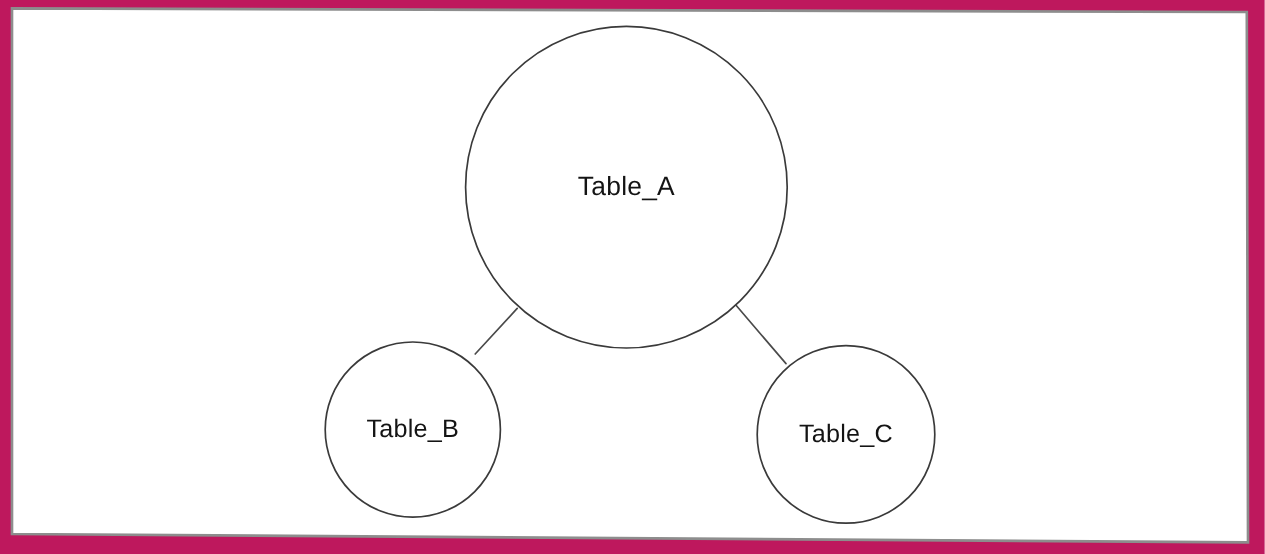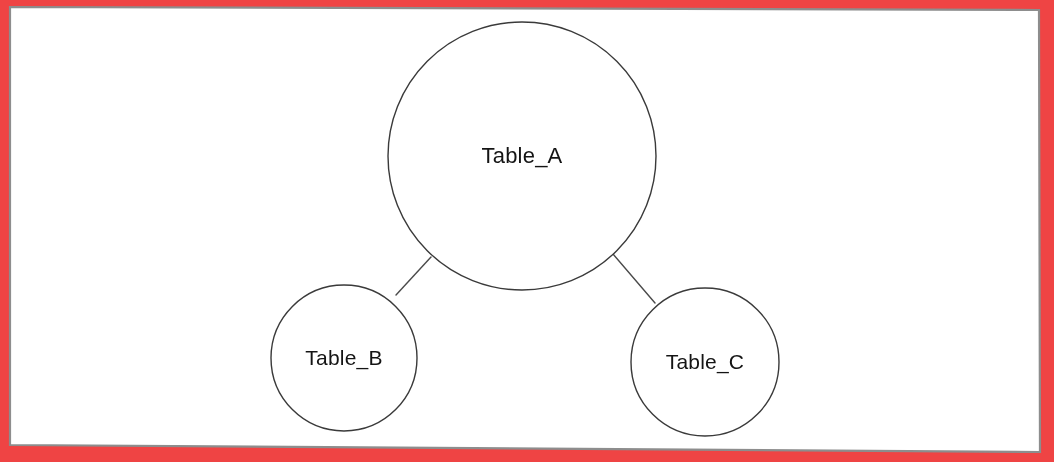--- a/index.html
+++ b/index.html
@@ -48,21 +48,21 @@
     text-anchor: middle;
     dominant-baseline: middle;
     letter-spacing: 0.2px;
   }
   .node-label-lg { font-size: 22px; }
   .node-label-sm { font-size: 21px; }
 </style>
 </head>
 <body>
 
-<div id="diagram-canvas" style="background: #ef4444;">
+<div id="diagram-canvas" style="background: #be185d;">
   <svg id="diagram-svg" viewBox="0 0 1054 462" xmlns="http://www.w3.org/2000/svg">
 
     <polygon class="frame-border" points="10,7 1039,10 1040,452 10,445" stroke="#8d8d8d"></polygon>
 
     <line class="edge-line" x1="431" y1="257" x2="396" y2="295" stroke="#4a4a4a"></line>
     <line class="edge-line" x1="613" y1="254" x2="655" y2="303" stroke="#4a4a4a"></line>
 
     <g>
       <circle class="node-circle" cx="522" cy="156" r="134" stroke="#3a3a3a" fill="#ffffff"></circle>
       <text class="node-label node-label-lg" x="522" y="157" font-size="22">Table_A</text>

